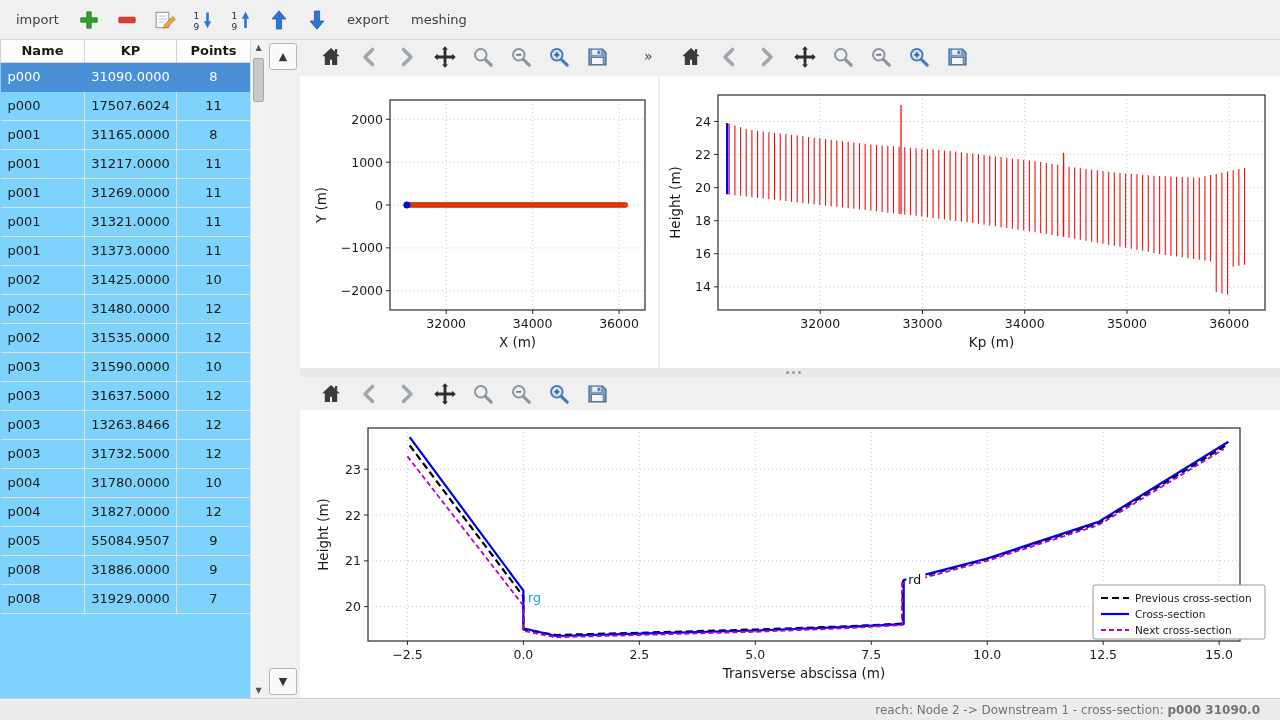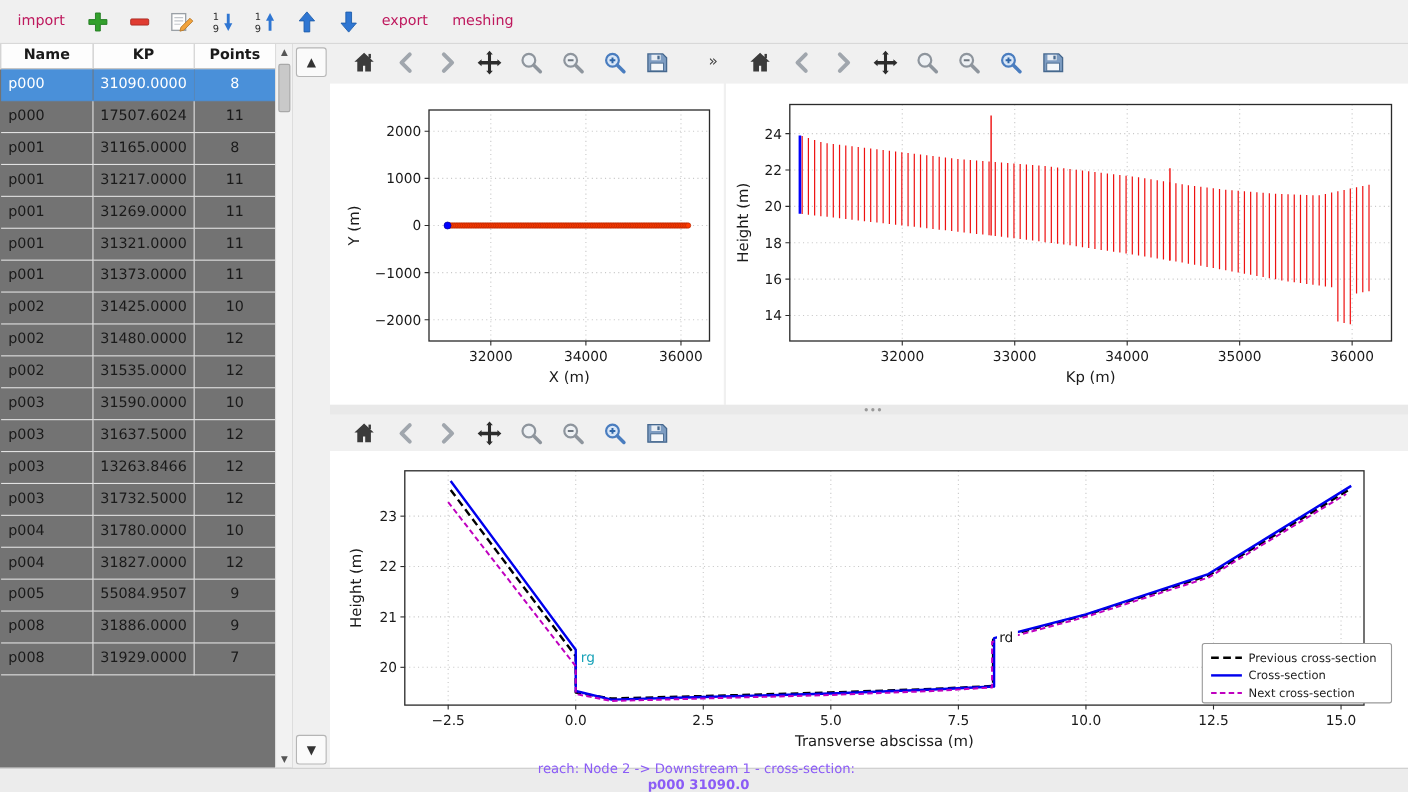--- a/index.html
+++ b/index.html
@@ -13,28 +13,28 @@
   button { background: none; border: none; font-family: inherit; cursor: default; }
   svg { display: block; }
   svg text { font-family: "DejaVu Sans", sans-serif; }
 
   
   .app-toolbar {
     position: absolute; left: 0; top: 0; width: 100%; height: 40px;
     background: #f0f0f0; border-bottom: 1px solid #d8d8d8;
     display: flex; align-items: center; gap: 10px; padding-left: 10px;
   }
-  .tb-text { font-size: 13px; color: #be185d; padding: 4px 6px; }
+  .tb-text { font-size: 13px; color: #404040; padding: 4px 6px; }
   .tb-icon { width: 28px; height: 28px; display: flex; align-items: center; justify-content: center; }
   .icon24 { width: 24px; height: 24px; }
 
   
   .table-panel {
     position: absolute; left: 0; top: 40px; width: 266px; height: 658px;
-    background: #737373; border-right: 1px solid #cfcfcf;
+    background: #7dd3fc; border-right: 1px solid #cfcfcf;
   }
   table.xs-table { width: 250px; border-collapse: collapse; table-layout: fixed; }
   .xs-table th {
     height: 22px; font-size: 13px; font-weight: bold; text-align: center;
     background: #fdfdfd; border: 1px solid #d4d4d4; border-top: none;
   }
   .xs-table td {
     height: 29px; font-size: 13px; text-align: center;
     border-right: 1px solid #e2e2e2; border-bottom: 1px solid #e2e2e2;
     white-space: nowrap; overflow: hidden;
@@ -77,21 +77,21 @@
 
   .splitter { position: absolute; left: 300px; top: 368px; right: 0; height: 9px; background: #e9e9e9; }
   .splitter-handle { position: absolute; left: 486px; top: 3px; display: flex; gap: 3px; }
   .splitter-handle i { width: 3px; height: 3px; border-radius: 50%; background: #9a9a9a; }
 
   
   .statusbar {
     position: absolute; left: 0; bottom: 0; width: 100%; height: 22px;
     background: #ececec; border-top: 1px solid #cfcfcf;
     display: flex; justify-content: flex-end; align-items: center;
-    padding-right: 10px; font-size: 12px; color: #8b5cf6; white-space: pre; flex-direction: column;
+    padding-right: 20px; font-size: 12px; color: #737373; white-space: pre;
   }
 </style>
 </head>
 <body>
 
 <svg width="0" height="0" style="position:absolute" aria-hidden="true">
   <defs>
     <symbol id="i-home" viewBox="0 0 24 24">
       <path d="M12 3 3.2 11.2h2.6V20h5.2v-5.2h2V20h5.2v-8.8h2.6z" fill="#3b3b3b"></path>
       <rect x="16" y="4" width="2.2" height="4" fill="#3b3b3b"></rect>

